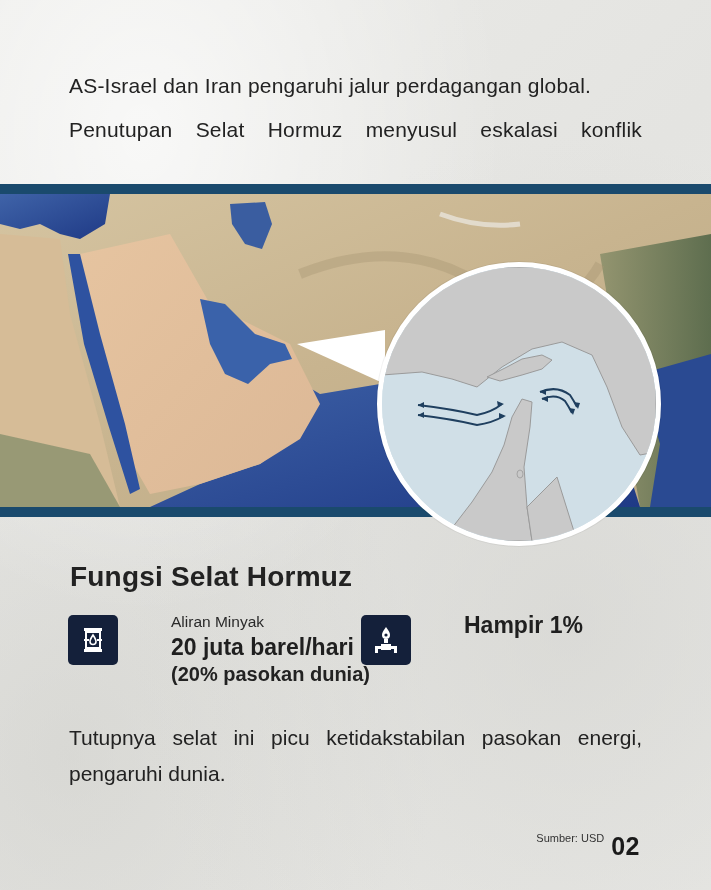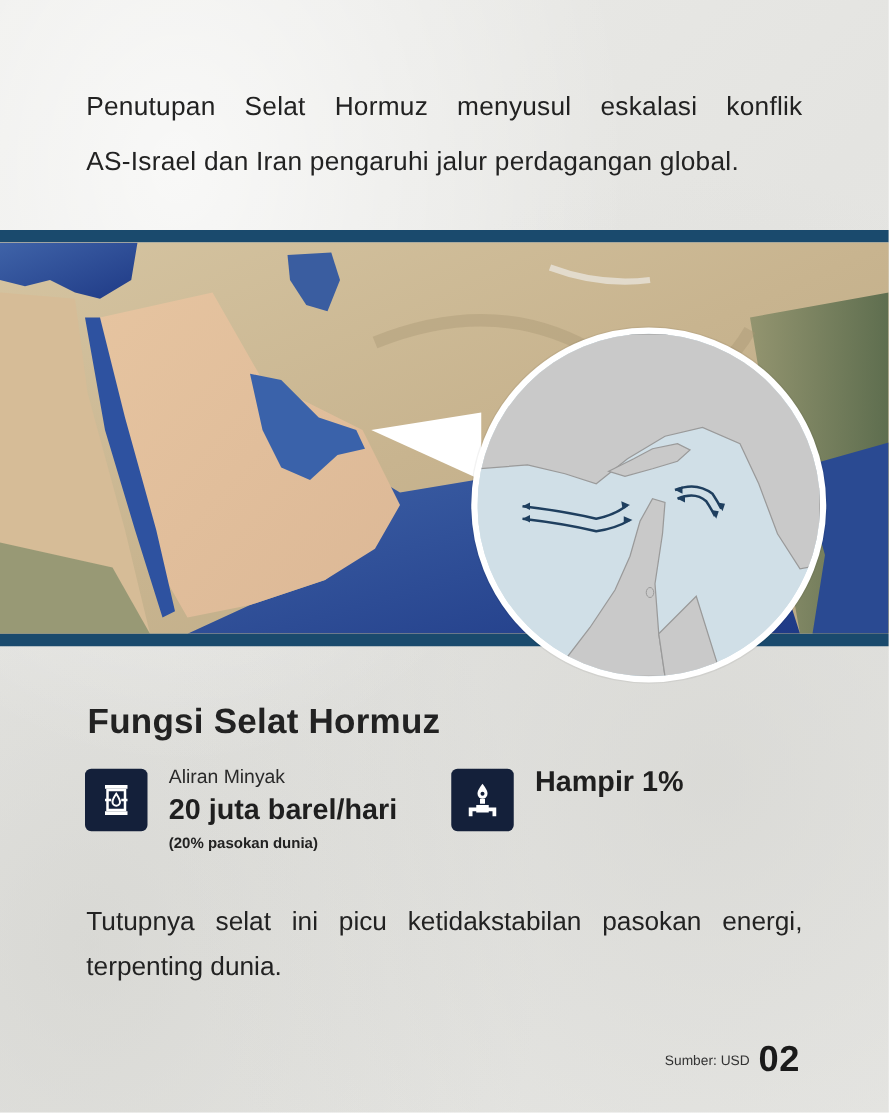--- a/index.html
+++ b/index.html
@@ -30,47 +30,47 @@
   .inset {
     position: absolute; left: 377px; top: 262px; width: 284px; height: 284px;
     border-radius: 50%; border: 5px solid #ffffff; overflow: hidden; background: #d0dfe7;
     box-shadow: 0 0 0 1px rgba(0,0,0,0.05);
   }
   .callout { position: absolute; left: 0; top: 0; }
   .section-title {
     position: absolute; left: 70px; top: 561px; font-size: 28px; font-weight: bold; color: #222;
     letter-spacing: 0.2px;
   }
-  .stat { position: absolute; top: 615px; display: flex; }
+  .stat { position: absolute; top: 615px; display: flex; gap: 36px; }
   .stat.s1 { left: 68px; }
   .stat.s2 { left: 361px; }
   .stat-icon {
     width: 50px; height: 50px; border-radius: 5px; background: #14203a;
     display: flex; align-items: center; justify-content: center; flex-shrink: 0;
   }
   .stat-text { margin-left: 17px; margin-top: -4px; }
   .stat-label { font-size: 15.5px; color: #2a2a2a; line-height: 22px; }
   .stat-value { font-size: 23px; font-weight: bold; color: #1f1f1f; line-height: 28px; }
-  .stat-sub { font-size: 12px; font-weight: bold; color: #222; line-height: 26px; }
+  .stat-sub { font-size: 20px; font-weight: bold; color: #222; line-height: 26px; }
   .body-text {
     position: absolute; left: 69px; top: 720px; width: 573px;
     font-size: 21px; line-height: 36px; color: #222; text-align: justify;
   }
   .body-text .line { display: block; text-align: justify; text-align-last: justify; }
   .body-text .line.last { text-align-last: left; }
-  .footer { position: absolute; right: 71px; top: 832px; display: flex; align-items: center; }
+  .footer { position: absolute; right: 71px; top: 832px; display: flex; align-items: flex-start; }
   .source { font-size: 11px; color: #333; margin-right: 7px; }
-  .page-num { font-size: 29px; font-weight: bold; color: #1a1a1a; letter-spacing: 0.5px; }
+  .page-num { font-size: 25px; font-weight: bold; color: #1a1a1a; letter-spacing: 0.5px; }
 </style>
 </head>
 <body>
 
 <div class="intro">
+  <div>AS-Israel dan Iran pengaruhi jalur perdagangan global.</div>
   <div style="text-align:justify;text-align-last:justify;">Penutupan Selat Hormuz menyusul eskalasi konflik</div>
-  <div>AS-Israel dan Iran pengaruhi jalur perdagangan global.</div>
 </div>
 
 <div class="band top"></div>
 
 <div class="map">
   <svg width="711" height="313" viewBox="0 0 711 313">
     <defs>
       <linearGradient id="land" x1="0" y1="0" x2="1" y2="1">
         <stop offset="0" stop-color="#d5c4a1"></stop>
         <stop offset="0.5" stop-color="#c8b48f"></stop>
@@ -181,19 +181,19 @@
       <path d="M4 28 L4 21 L10 21 L10 19 L20 19 L20 21 L26 21 L26 28 L23 28 L23 24 L20 24 L20 25 L10 25 L10 24 L7 24 L7 28 Z" fill="#fff"></path>
     </svg>
   </div>
   <div class="stat-text">
     <div class="stat-value">Hampir 1%</div>
   </div>
 </div>
 
 <div class="body-text">
   <span class="line">Tutupnya selat ini picu ketidakstabilan pasokan energi,</span>
-  <span class="line last">terpenting dunia.</span>
+  <span class="line last">pengaruhi dunia.</span>
 </div>
 
 <div class="footer">
   <span class="source">Sumber: USD</span>
   <span class="page-num">02</span>
 </div>
 
 </body></html>

